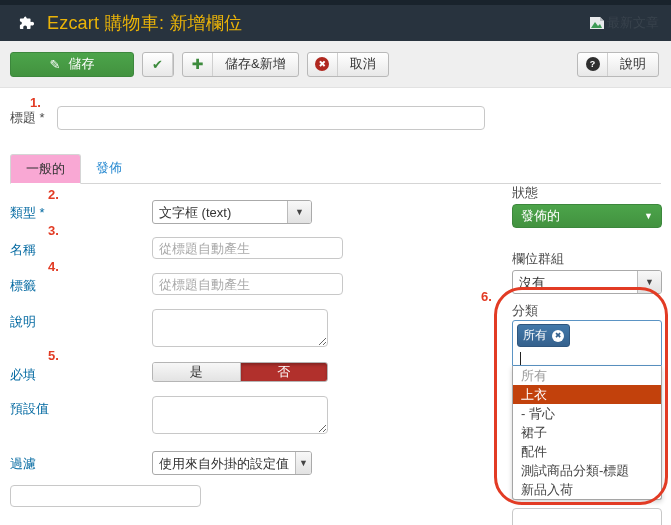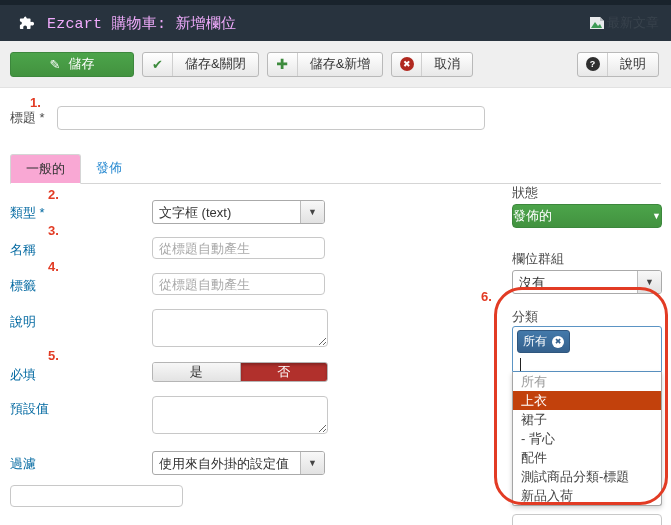--- a/index.html
+++ b/index.html
@@ -4,21 +4,21 @@
 <style>
   * { margin:0; padding:0; box-sizing:border-box; }
   html,body { background:#fff; }
   body { font-family:"Liberation Sans","DejaVu Sans",sans-serif; }
   .page { position:relative; width:671px; height:525px; background:#fff; overflow:hidden; }
 
   
   .topstrip { height:5px; background:#19232c; }
   .navbar { height:36px; background:#28333e; display:flex; align-items:center; padding:0 12px; }
   .navbar .app-icon { width:19px; height:19px; margin:0 10px 0 6px; flex:none; }
-  .navbar .app-title { color:#f0abfc; font-size:15px; letter-spacing:.2px;font-family:Liberation Mono, monospace; }
+  .navbar .app-title { color:#eab308; font-size:18px; letter-spacing:.2px; }
   .nav-right { margin-left:auto; display:flex; align-items:center; }
   .nav-right .logo-alt { color:#39434d; font-size:13px; margin-left:2px; }
 
   
   .toolbar { height:47px; background:#efefef; border-bottom:1px solid #e2e2e2; display:flex; align-items:center; padding:0 10px; }
   .btn { height:25px; display:inline-flex; align-items:center; border-radius:3px; font-size:13px; cursor:pointer; }
   .btn-green { background:linear-gradient(#4ca44a,#42923f); border:1px solid #3c873c; color:#fff; min-width:124px; justify-content:center; margin-right:8px; }
   .btn-green .ico { margin-right:8px; font-size:13px; }
   .btn-light { background:linear-gradient(#ffffff,#e8e8e8); border:1px solid #b9b9b9; color:#333; margin-right:8px; }
   .btn-light .icozone { display:inline-flex; align-items:center; justify-content:center; min-width:30px; align-self:stretch; border-right:1px solid #cfcfcf; }
@@ -38,40 +38,40 @@
   .title-row .flabel { width:47px; font-size:13px; color:#4a4a4a; }
   .title-input { width:428px; height:24px; border:1px solid #c8c8c8; border-radius:4px; padding:0 6px; font-size:13px; outline:none; }
 
   .tabs { display:flex; margin-top:24px; border-bottom:1px solid #d5d5d5; }
   .tab { padding:5px 15px; font-size:13px; color:#2a8bd2; cursor:pointer; }
   .tab.active { background:#f9a8d4; color:#333; border:1px solid #d5d5d5; border-bottom:1px solid #fff; margin-bottom:-1px; border-radius:3px 3px 0 0; }
 
   .form-left { margin-top:16px; width:345px; }
   .frow { display:flex; align-items:flex-start; }
   .frow .flabel { width:142px; font-size:13px; color:#0369a1; padding-top:4px; }
-  .text-input { width:173px; height:22px; border:1px solid #c8c8c8; border-radius:4px; padding:0 6px; font-size:13px; outline:none; }
+  .text-input { width:191px; height:22px; border:1px solid #c8c8c8; border-radius:4px; padding:0 6px; font-size:13px; outline:none; }
   .text-input::placeholder { color:#a9a9a9; opacity:1; }
   .tarea { width:176px; height:38px; border:1px solid #c8c8c8; border-radius:4px; resize:both; font-size:13px; padding:2px 4px; font-family:inherit; outline:none; }
 
-  .fselect { display:inline-flex; width:173px; height:24px; border:1px solid #aaa; border-radius:3px; background:#fff; overflow:hidden; }
+  .fselect { display:inline-flex; width:160px; height:24px; border:1px solid #aaa; border-radius:3px; background:#fff; overflow:hidden; }
   .fselect .val { flex:1; font-size:13px; color:#333; padding:3px 6px; white-space:nowrap; }
   .fselect .caret { width:24px; background:linear-gradient(#f8f8f8,#e2e2e2); border-left:1px solid #bbb; display:flex; align-items:center; justify-content:center; font-size:9px; color:#444; }
 
   .toggle { display:inline-flex; height:20px; border:1px solid #b5b5b5; border-radius:3px; overflow:hidden; width:176px; }
   .toggle .seg { flex:1; display:flex; align-items:center; justify-content:center; font-size:13px; }
   .seg-off-state { background:linear-gradient(#f7f7f7,#e3e3e3); color:#333; border-right:1px solid #b5b5b5; }
   .seg-on-state { background:#b1302c; color:#fff; box-shadow:inset 0 2px 3px rgba(0,0,0,.25); }
 
   
   .sidebar { position:absolute; left:512px; top:184px; width:150px; }
   .side-label { font-size:13px; color:#4a4a4a; height:16px; }
-  .gsel { margin-top:4px; height:24px; background:linear-gradient(#4ca44a,#42923f); border:1px solid #3c873c; border-radius:4px; color:#fff; font-size:13px; display:flex; align-items:center; padding:0 0; }
+  .gsel { margin-top:4px; height:24px; background:linear-gradient(#4ca44a,#42923f); border:1px solid #3c873c; border-radius:4px; color:#fff; font-size:13px; display:flex; align-items:center; padding:0 8px; }
   .gsel .gcaret { margin-left:auto; font-size:9px; color:#fff; }
   .side-gap { margin-top:22px; }
-  .cat-gap { margin-top:14px;font-family:Liberation Mono, monospace; }
+  .cat-gap { margin-top:8px;font-family:Liberation Mono, monospace; }
   .chosen-box { margin-top:2px; height:46px; border:1px solid #5b94c4; background:#fff; border-radius:3px 3px 0 0; padding:3px 4px; }
   .chip { display:inline-flex; align-items:center; background:linear-gradient(#4379aa,#35618d); border:1px solid #2f567e; border-radius:3px; color:#fff; font-size:12px; padding:2px 5px; }
   .chip .chip-x { width:12px; height:12px; border-radius:50%; background:#fff; color:#35618d; font-size:8px; font-weight:bold; display:inline-flex; align-items:center; justify-content:center; margin-left:5px; cursor:pointer; }
   .cursor-line { width:1px; height:13px; background:#222; margin:5px 0 0 3px; }
   .chosen-drop { border:1px solid #a5a5a5; border-top:none; background:#fff; box-shadow:0 2px 5px rgba(0,0,0,.18); border-radius:0 0 3px 3px; }
   .copt { font-size:13px; color:#444; line-height:15px; padding:2px 8px; cursor:pointer; white-space:nowrap; overflow:hidden; }
   .copt.disabled { color:#9a9a9a; cursor:default; }
   .copt.hl { background:#c2410c; color:#fff; }
   .bottom-box { margin-top:8px; height:40px; border:1px solid #c8c8c8; border-radius:4px; background:#fff; }
 
@@ -110,21 +110,20 @@
 
   <div class="toolbar">
     <div class="btn btn-green">
       <span class="ico">✎</span>
       <span>儲存</span>
     </div>
     <div class="btn btn-light">
       <span class="icozone">
           <span class="ico-check">✔</span>
         </span>
-      <span class="lab">儲存&amp;關閉</span>
     </div>
     <div class="btn btn-light">
       <span class="icozone">
           <span class="ico-plus">✚</span>
         </span>
       <span class="lab">儲存&amp;新增</span>
     </div>
     <div class="btn btn-light">
       <span class="icozone">
           <span class="circle-ico circle-red">✖</span>
@@ -222,22 +221,22 @@
     <div class="chosen-box">
       <span class="chip">
         <span>所有</span>
         <span class="chip-x">✖</span>
       </span>
       <div class="cursor-line"></div>
     </div>
     <div class="chosen-drop">
       <div class="copt disabled">所有</div>
       <div class="copt hl">上衣</div>
+      <div class="copt">- 背心</div>
       <div class="copt">裙子</div>
-      <div class="copt">- 背心</div>
       <div class="copt">配件</div>
       <div class="copt">測試商品分類-標題</div>
       <div class="copt">新品入荷</div>
     </div>
     <div class="bottom-box"></div>
   </div>
 
 </div>
 
 </body></html>

